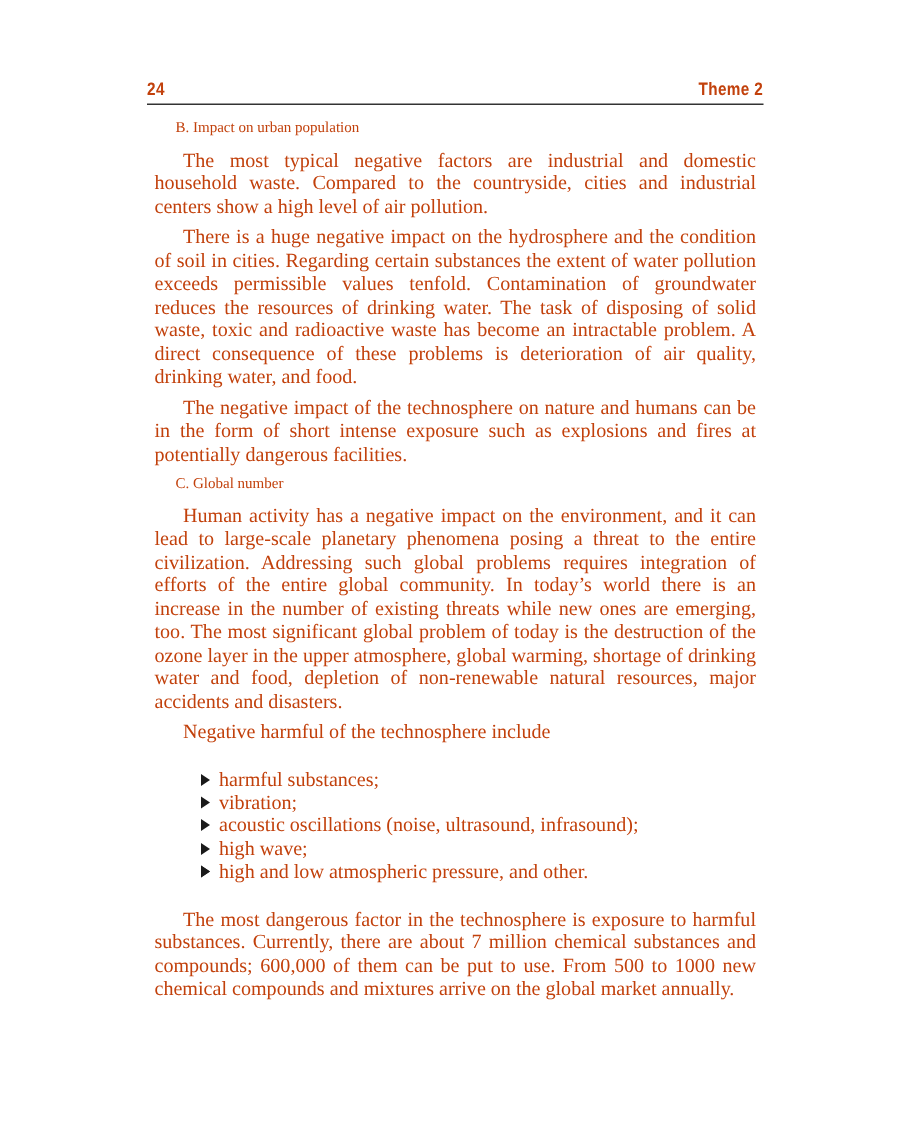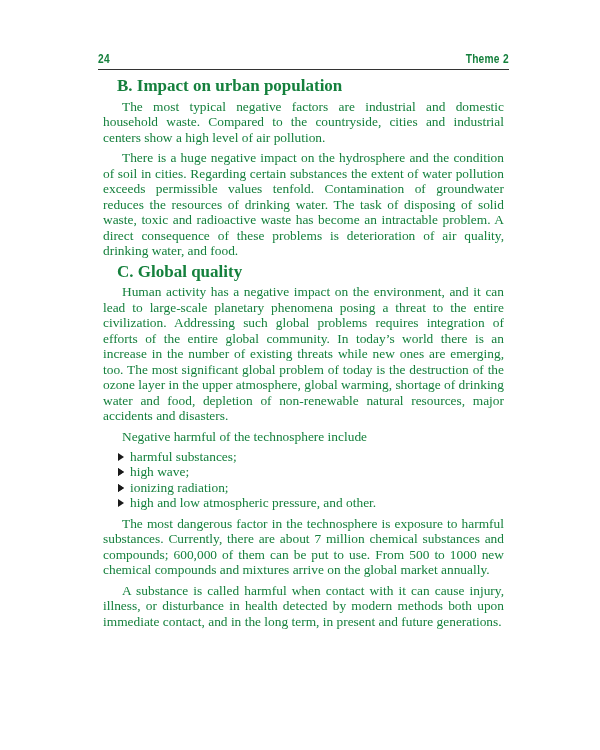--- a/index.html
+++ b/index.html
@@ -1,54 +1,54 @@
 <!DOCTYPE html>
 <html><head>
 <meta charset="utf-8">
 <style>
   html, body { margin: 0; padding: 0; background: #ffffff; }
   body { width: 600px; height: 750px; position: relative; overflow: hidden; }
-  .page { position: absolute; left: 98px; top: 50px; width: 411px; color: #15803d; }
+  .page { position: absolute; left: 98px; top: 50px; width: 411px; color: #c2410c; }
   .running-head { display: flex; justify-content: space-between; align-items: flex-end;
     font-family: "Liberation Sans", sans-serif; font-size: 12px; font-weight: bold;
     transform: scaleX(0.85); transform-origin: left; width: 117.6%; height: 16px; letter-spacing: 0.3px; }
   .rule { border-top: 1px solid #333; margin-top: 3px; margin-bottom: 8px; }
   .text { font-family: "Liberation Serif", serif; font-size: 13.4px; line-height: 15.5px;
     text-align: justify; }
   .text p { margin: 5px; text-indent: 19px; }
-  .text h3 { margin: 0; padding-left: 19px; font-size: 17px; font-weight: bold; line-height: 15.5px; }
-  ul.factors { list-style: none; margin: 0; padding: 0 0 0 19px; }
+  .text h3 { margin: 0; padding-left: 19px; font-size: 10px; font-weight: normal; line-height: 15.5px; }
+  ul.factors { list-style: none; margin: 16px; padding: 0 0 0 19px; }
   ul.factors li { position: relative; padding-left: 13px; line-height: 15.4px; text-align: left; }
   .bullet { position: absolute; left: 1px; top: 4px; width: 0; height: 0;
     border-top: 4px solid transparent; border-bottom: 4px solid transparent; border-left: 6px solid #1a1a1a; }
 </style>
 </head>
 <body>
 
 <div class="page">
   <div class="running-head">
     <span>24</span>
     <span>Theme 2</span>
   </div>
   <div class="rule"></div>
 
   <div class="text">
     <h3>B. Impact on urban population</h3>
     <p>The most typical negative factors are industrial and domestic household waste. Compared to the countryside, cities and industrial centers show a high level of air pollution.</p>
     <p>There is a huge negative impact on the hydrosphere and the condition of soil in cities. Regarding certain substances the extent of water pollution exceeds permissible values tenfold. Contamination of groundwater reduces the resources of drinking water. The task of disposing of solid waste, toxic and radioactive waste has become an intractable problem. A direct consequence of these problems is deterioration of air quality, drinking water, and food.</p>
+    <p>The negative impact of the technosphere on nature and humans can be in the form of short intense exposure such as explosions and fires at potentially dangerous facilities.</p>
 
-    <h3>C. Global quality</h3>
+    <h3>C. Global number</h3>
     <p>Human activity has a negative impact on the environment, and it can lead to large-scale planetary phenomena posing a threat to the entire civilization. Addressing such global problems requires integration of efforts of the entire global community. In today’s world there is an increase in the number of existing threats while new ones are emerging, too. The most significant global problem of today is the destruction of the ozone layer in the upper atmosphere, global warming, shortage of drinking water and food, depletion of non-renewable natural resources, major accidents and disasters.</p>
     <p>Negative harmful of the technosphere include</p>
 
     <ul class="factors">
       <li><span class="bullet"></span><span>harmful substances;</span></li>
-      <li><span class="bullet"></span></li>
+      <li><span class="bullet"></span><span>vibration;</span></li>
+      <li><span class="bullet"></span><span>acoustic oscillations (noise, ultrasound, infrasound);</span></li>
       <li><span class="bullet"></span><span>high wave;</span></li>
       <li><span class="bullet"></span></li>
-      <li><span class="bullet"></span><span>ionizing radiation;</span></li>
       <li><span class="bullet"></span><span>high and low atmospheric pressure, and other.</span></li>
     </ul>
 
     <p>The most dangerous factor in the technosphere is exposure to harmful substances. Currently, there are about 7 million chemical substances and compounds; 600,000 of them can be put to use. From 500 to 1000 new chemical compounds and mixtures arrive on the global market annually.</p>
-    <p>A substance is called harmful when contact with it can cause injury, illness, or disturbance in health detected by modern methods both upon immediate contact, and in the long term, in present and future generations.</p>
   </div>
 </div>
 
 </body></html>

